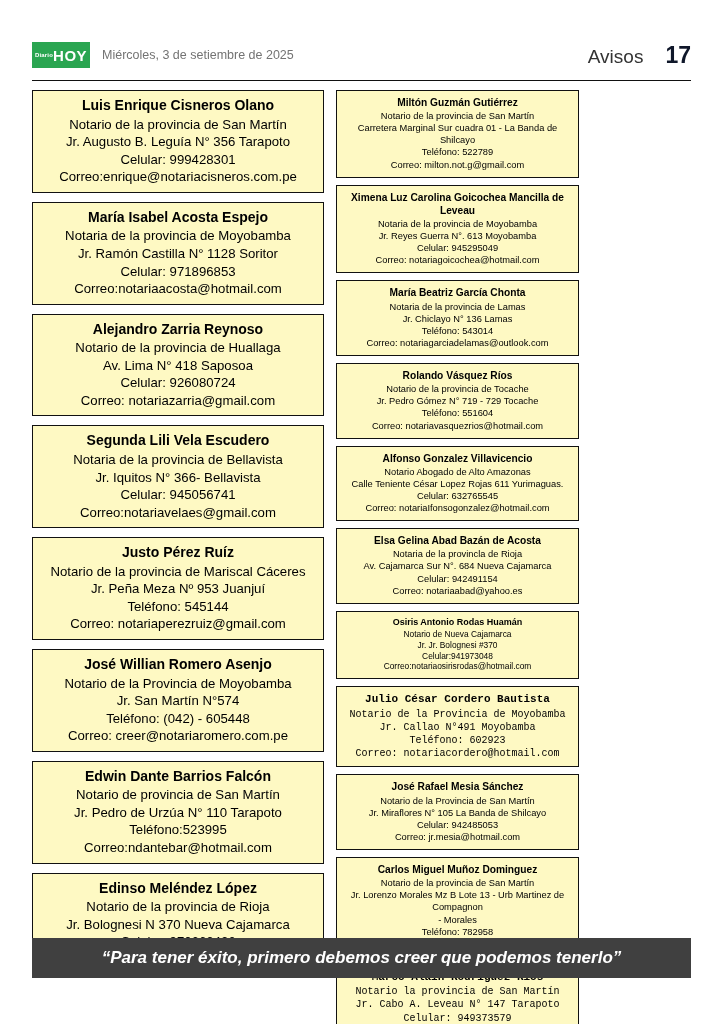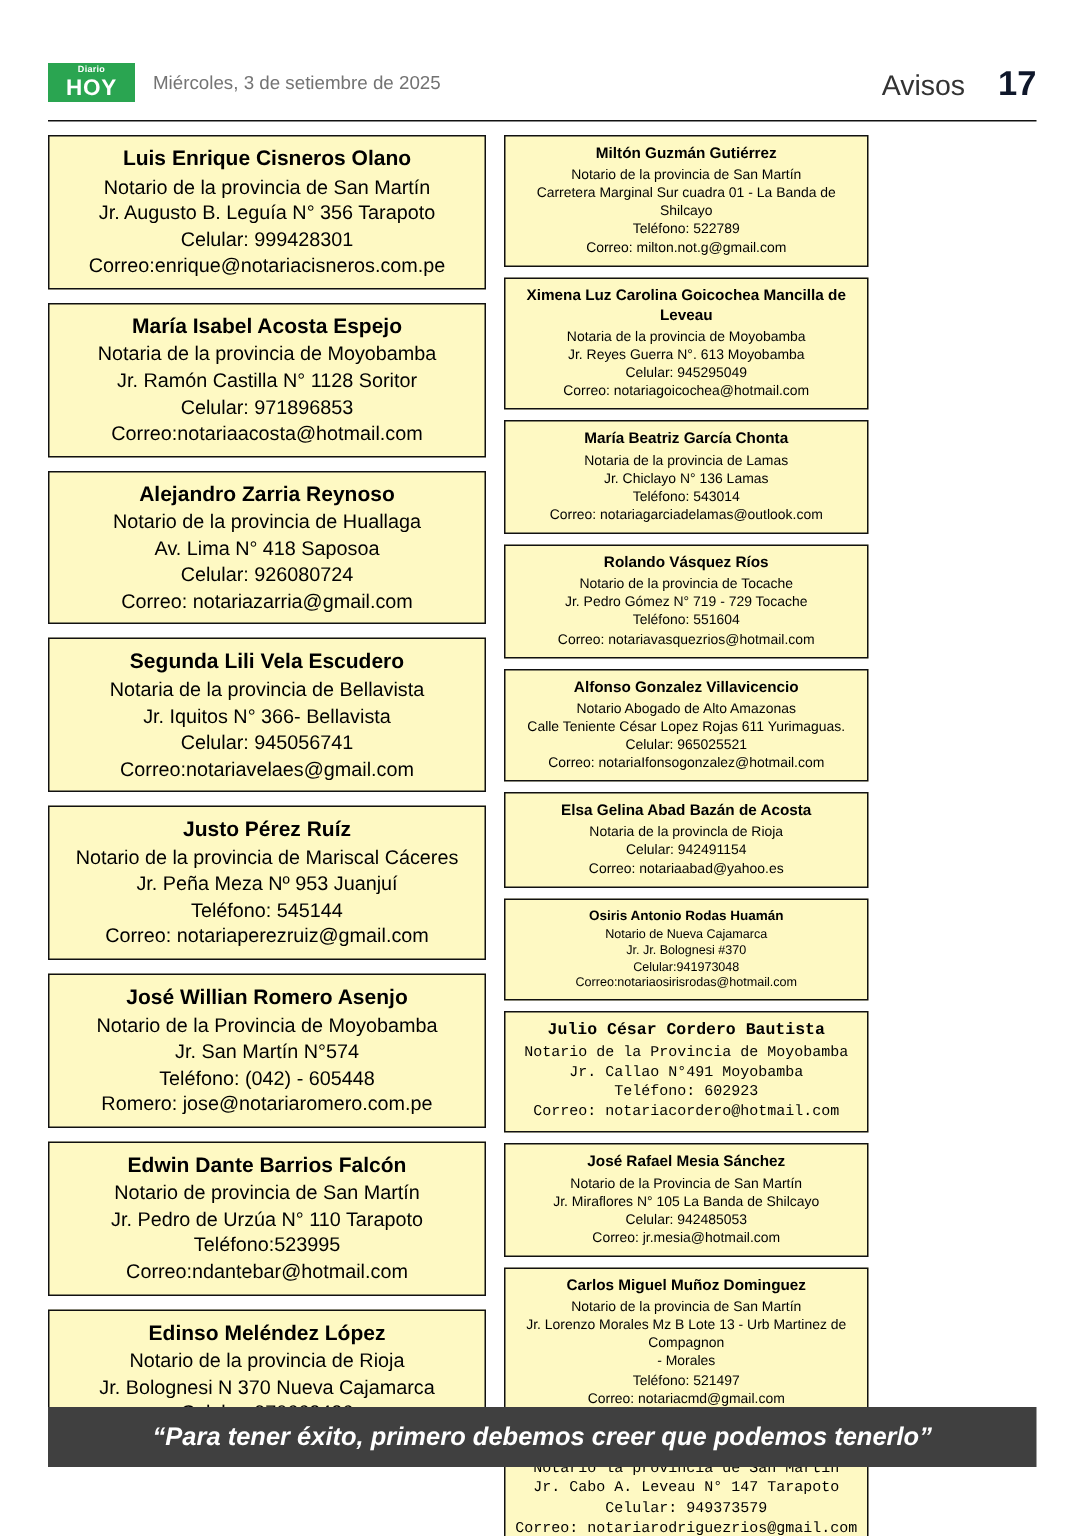--- a/index.html
+++ b/index.html
@@ -30,21 +30,20 @@
     height: 42px;
     padding-top: 34px;
     position: relative;
   }
   .logo {
     width: 58px;
     height: 26px;
     background: #2aa551;
     color: #ffffff;
     display: flex;
-    flex-direction: column;
     align-items: center;
     justify-content: center;
     line-height: 1;
     border: 1px solid #2aa551;
     box-sizing: border-box;
   }
   .logo .logo-top {
     font-size: 6px;
     font-weight: bold;
     letter-spacing: .2px;
@@ -213,21 +212,21 @@
         <div class="line">Jr. Peña Meza Nº 953 Juanjuí</div>
         <div class="line">Teléfono: 545144</div>
         <div class="line">Correo: notariaperezruiz@gmail.com</div>
       </div>
 
       <div class="ad">
         <div class="name">José Willian Romero Asenjo</div>
         <div class="line">Notario de la Provincia de Moyobamba</div>
         <div class="line">Jr. San Martín N°574</div>
         <div class="line">Teléfono: (042) - 605448</div>
-        <div class="line">Romero: jose@notariaromero.com.pe</div>
+        <div class="line">Correo: creer@notariaromero.com.pe</div>
       </div>
 
       <div class="ad">
         <div class="name">Edwin Dante Barrios Falcón</div>
         <div class="line">Notario de provincia de San Martín</div>
         <div class="line">Jr. Pedro de Urzúa N° 110 Tarapoto</div>
         <div class="line">Teléfono:523995</div>
         <div class="line">Correo:ndantebar@hotmail.com</div>
       </div>
 
@@ -272,27 +271,28 @@
         <div class="line">Notario de la provincia de Tocache</div>
         <div class="line">Jr. Pedro Gómez N° 719 - 729 Tocache</div>
         <div class="line">Teléfono: 551604</div>
         <div class="line">Correo: notariavasquezrios@hotmail.com</div>
       </div>
 
       <div class="ad">
         <div class="name">Alfonso Gonzalez Villavicencio</div>
         <div class="line">Notario Abogado de  Alto Amazonas</div>
         <div class="line">Calle Teniente César Lopez Rojas 611 Yurimaguas.</div>
-        <div class="line">Celular: 965025521</div>
+        <div class="line">Celular: 632765545</div>
         <div class="line">Correo: notariaIfonsogonzalez@hotmail.com</div>
       </div>
 
       <div class="ad">
         <div class="name">Elsa Gelina Abad Bazán de Acosta</div>
         <div class="line">Notaria de la provincla de Rioja</div>
+        <div class="line">Av. Cajamarca Sur N°. 684 Nueva Cajamarca</div>
         <div class="line">Celular: 942491154</div>
         <div class="line">Correo: notariaabad@yahoo.es</div>
       </div>
 
       <div class="ad sm">
         <div class="name">Osiris Antonio Rodas Huamán</div>
         <div class="line">Notario de Nueva Cajamarca</div>
         <div class="line">Jr. Jr. Bolognesi #370</div>
         <div class="line">Celular:941973048</div>
         <div class="line">Correo:notariaosirisrodas@hotmail.com</div>
@@ -312,21 +312,21 @@
         <div class="line">Jr. Miraflores N° 105 La Banda de Shilcayo</div>
         <div class="line">Celular: 942485053</div>
         <div class="line">Correo: jr.mesia@hotmail.com</div>
       </div>
 
       <div class="ad">
         <div class="name">Carlos Miguel Muñoz Dominguez</div>
         <div class="line">Notario de la provincia de San Martín</div>
         <div class="line">Jr. Lorenzo Morales Mz B Lote 13 - Urb Martinez de Compagnon</div>
         <div class="line">- Morales</div>
-        <div class="line">Teléfono: 521497</div>
+        <div class="line">Teléfono: 782958</div>
         <div class="line">Correo: notariacmd@gmail.com</div>
       </div>
 
       <div class="ad lg">
         <div class="name">Marco Alain   Rodríguez Ríos</div>
         <div class="line">Notario la provincia de San  Martín</div>
         <div class="line">Jr. Cabo A. Leveau N° 147 Tarapoto</div>
         <div class="line">Celular: 949373579</div>
         <div class="line">Correo: notariarodriguezrios@gmail.com</div>
       </div>

